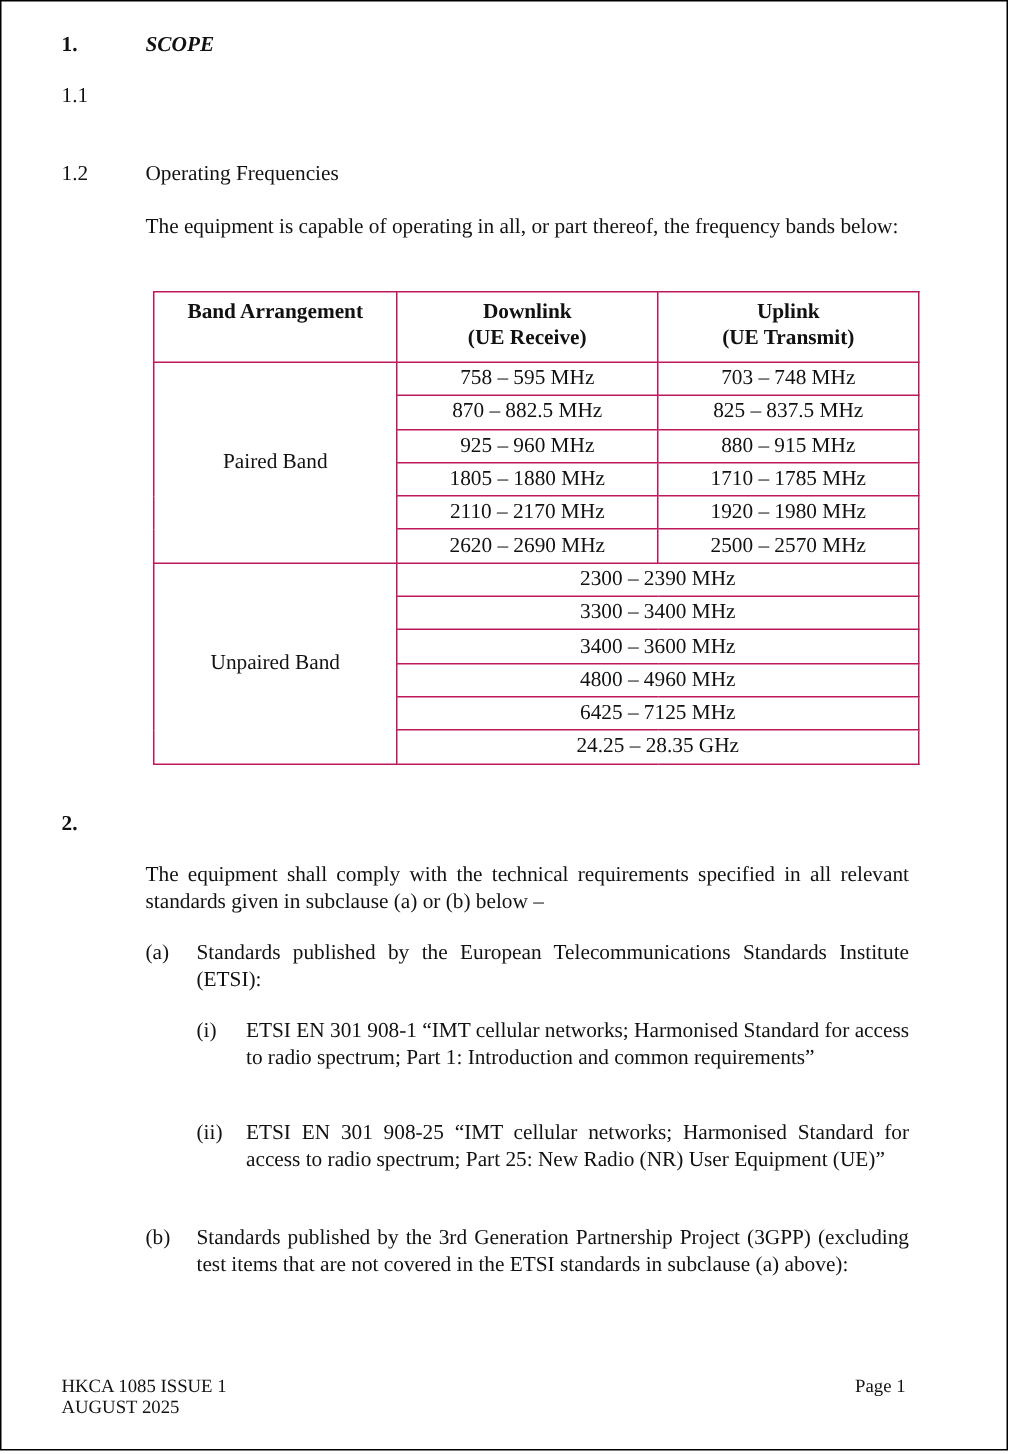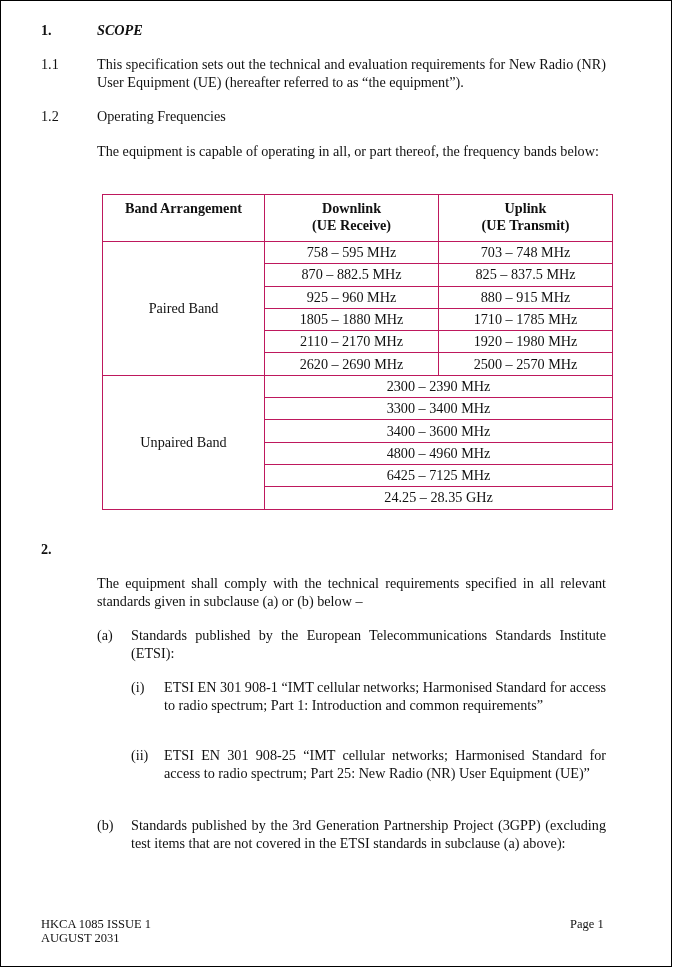--- a/index.html
+++ b/index.html
@@ -49,21 +49,20 @@
 </style>
 </head>
 <body>
 
 <div class="page">
 
   <div class="num bold" style="top:21px;">1.</div>
   <div class="abs bold" style="left:96px; top:21px;font-style:italic;">SCOPE</div>
 
   <div class="num" style="top:55px;">1.1</div>
-  <div class="txt" style="top:55px;">This specification sets out the technical and evaluation requirements for New Radio (NR) User Equipment (UE) (hereafter referred to as “the equipment”).</div>
 
   <div class="num" style="top:107px;text-align:center;">1.2</div>
   <div class="abs" style="left:96px; top:107px;">Operating Frequencies</div>
 
   <div class="txt" style="top:142px;">The equipment is capable of operating in all, or part thereof, the frequency bands below:</div>
 
   <table class="bands">
     <tbody>
         <tr>
       <th class="col1">Band Arrangement</th>
@@ -142,17 +141,17 @@
     <div class="list-body">ETSI EN 301 908-25 “IMT cellular networks; Harmonised Standard for access to radio spectrum; Part 25: New Radio (NR) User Equipment (UE)”</div>
   </div>
 
   <div class="list-a" style="top:816px; height:56px;">
     <span class="marker">(b)</span>
     <div class="list-body">Standards published by the 3rd Generation Partnership Project (3GPP) (excluding test items that are not covered in the ETSI standards in subclause (a) above):</div>
   </div>
 
   <div class="footer-left">
     <div>HKCA 1085 ISSUE 1</div>
-    <div>AUGUST 2031</div>
+    <div>AUGUST 2025</div>
   </div>
   <div class="footer-right">Page 1</div>
 
 </div>
 
 </body></html>

